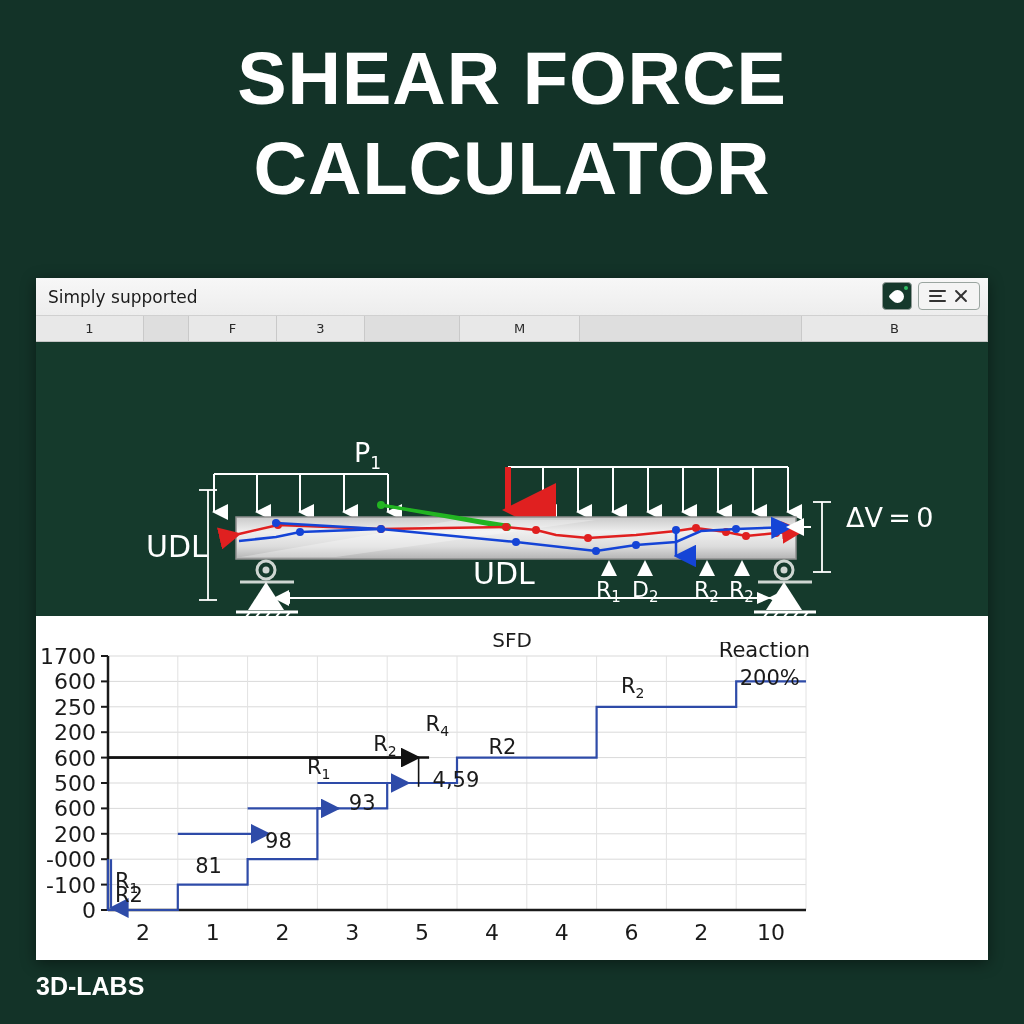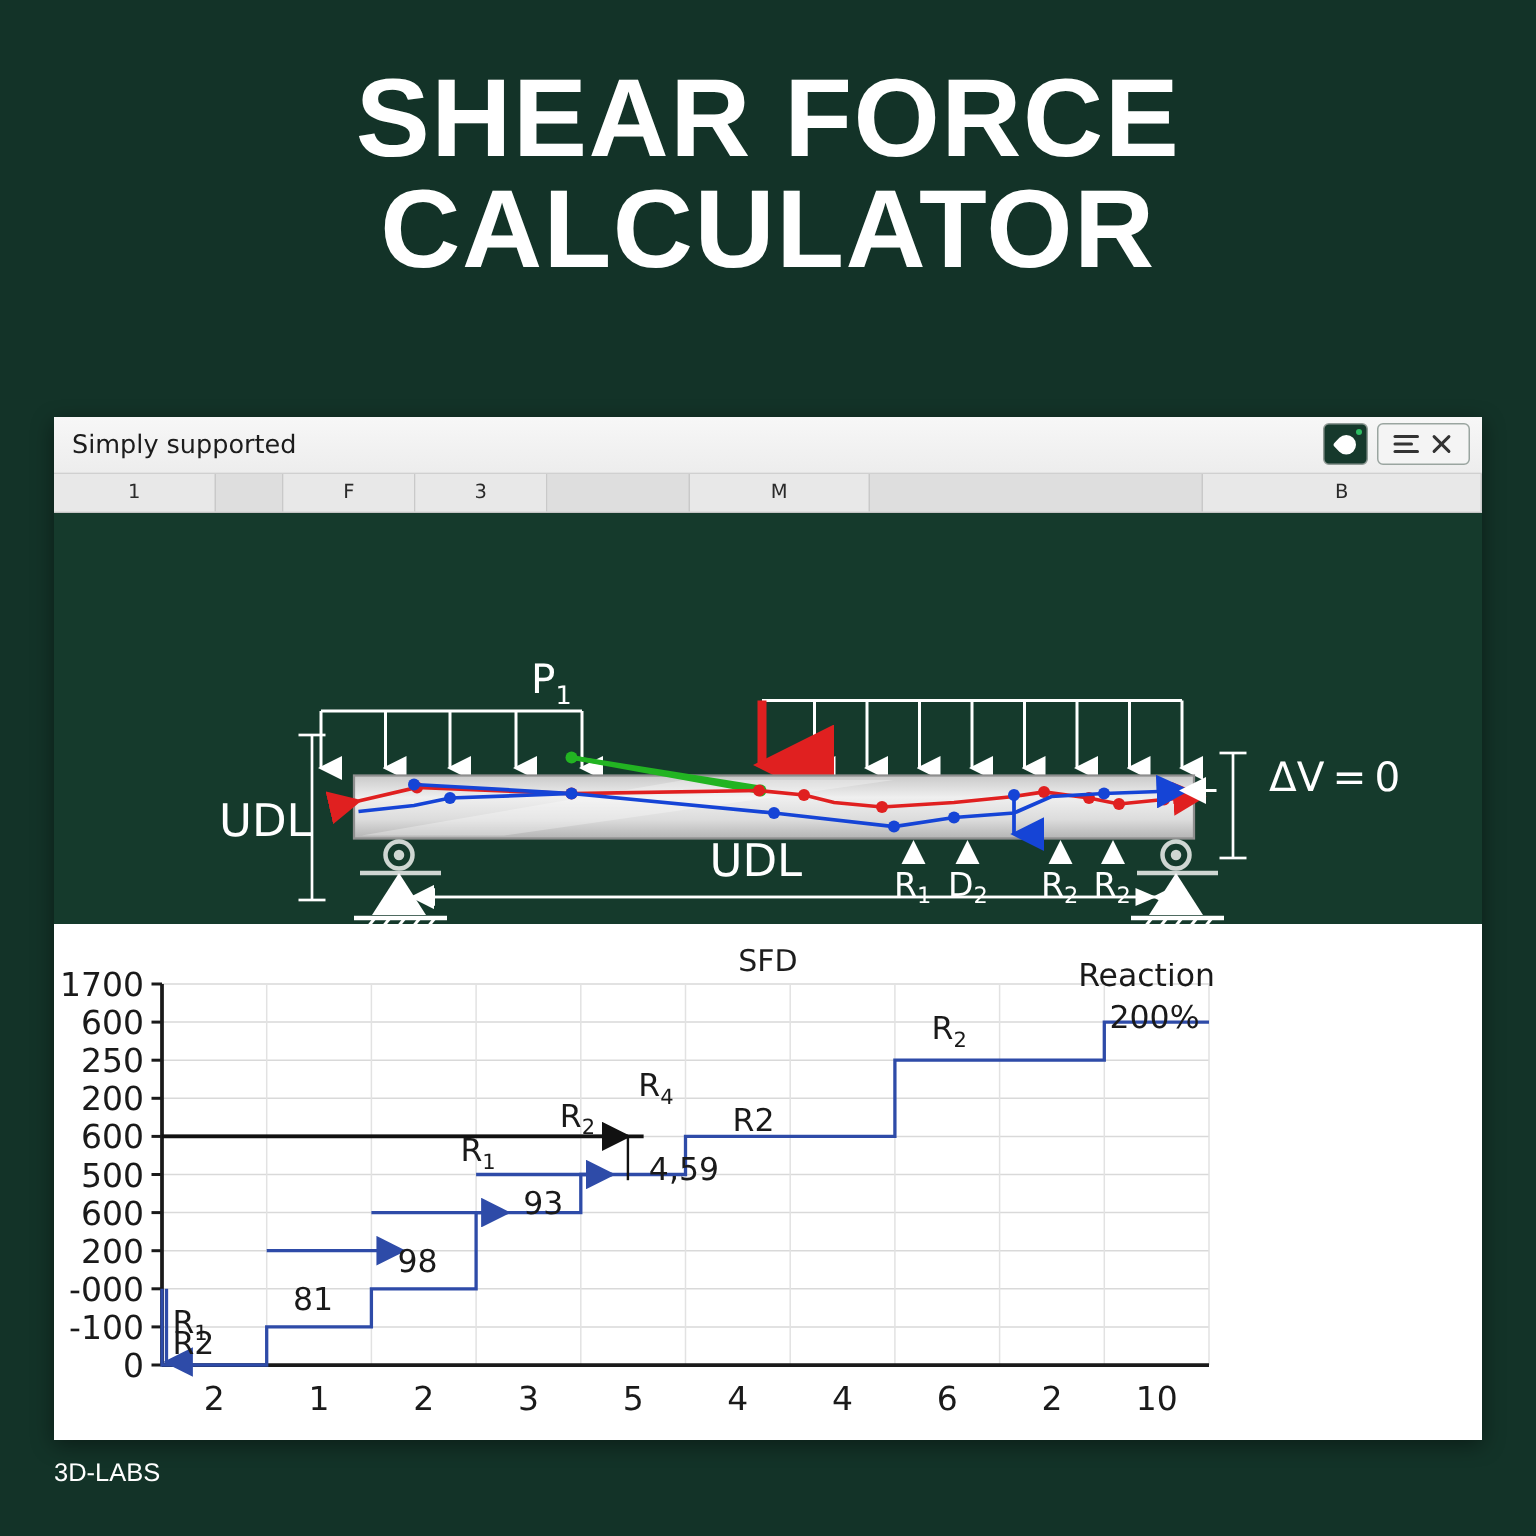--- a/index.html
+++ b/index.html
@@ -16,21 +16,21 @@
     position: absolute;
     top: 42px; left: 0; width: 1024px;
     text-align: center;
     color: #ffffff;
     font-weight: 700;
     font-size: 74px;
     line-height: 1.0;
     letter-spacing: 1px;
   }
   #poster-title .line { display: block; }
-  #poster-title .line2 { margin-top: 0; }
+  #poster-title .line2 { margin-top: 16px; }
 
   
   #app-window {
     position: absolute;
     left: 36px; top: 278px;
     width: 952px; height: 682px;
     background: #ffffff;
     box-shadow: 0 3px 14px rgba(0,0,0,.45);
     overflow: hidden;
   }
@@ -124,21 +124,21 @@
   #sfd-title {
     position: absolute; top: 12px; left: 0; width: 100%;
     text-align: center; font-size: 20px; color: #1d1d1d;
     font-family: "DejaVu Sans", sans-serif;
   }
   #sfd-svg { position: absolute; left: 0; top: 26px; }
 
   
   #brand {
     position: absolute; left: 36px; top: 972px;
-    color: #ffffff; font-size: 17px; font-weight: 400;
+    color: #ffffff; font-size: 25px; font-weight: 700;
     font-family: "Liberation Sans", sans-serif;
   }
 </style>
 </head>
 <body>
 
 <div id="poster-title">
   <span class="line line1">SHEAR FORCE</span>
   <span class="line line2">CALCULATOR</span>
 </div>

